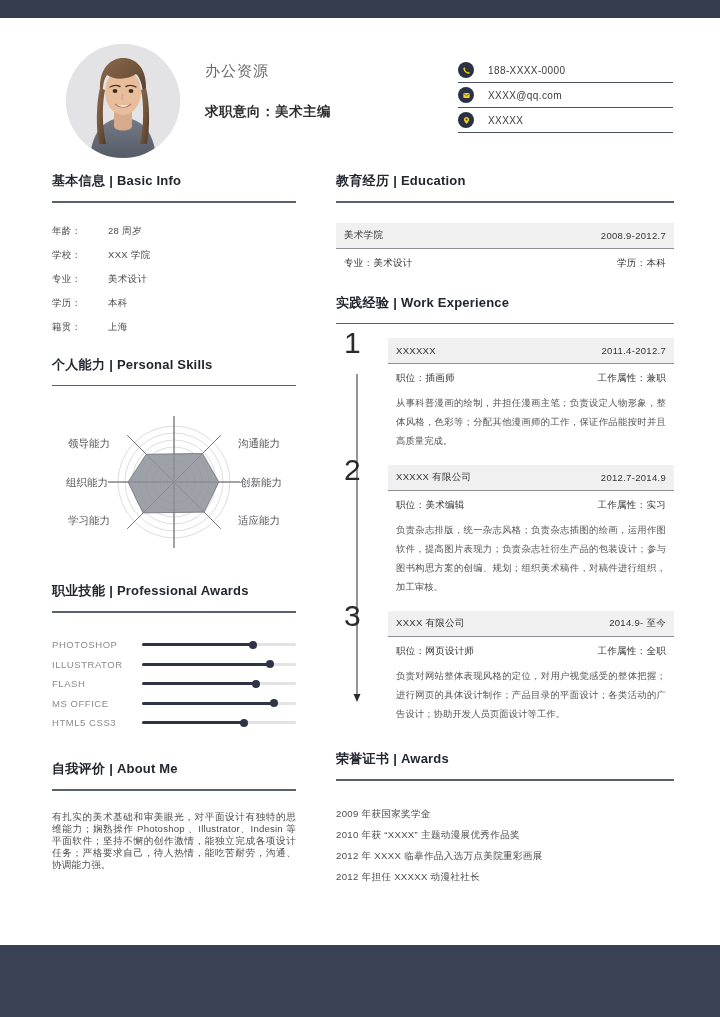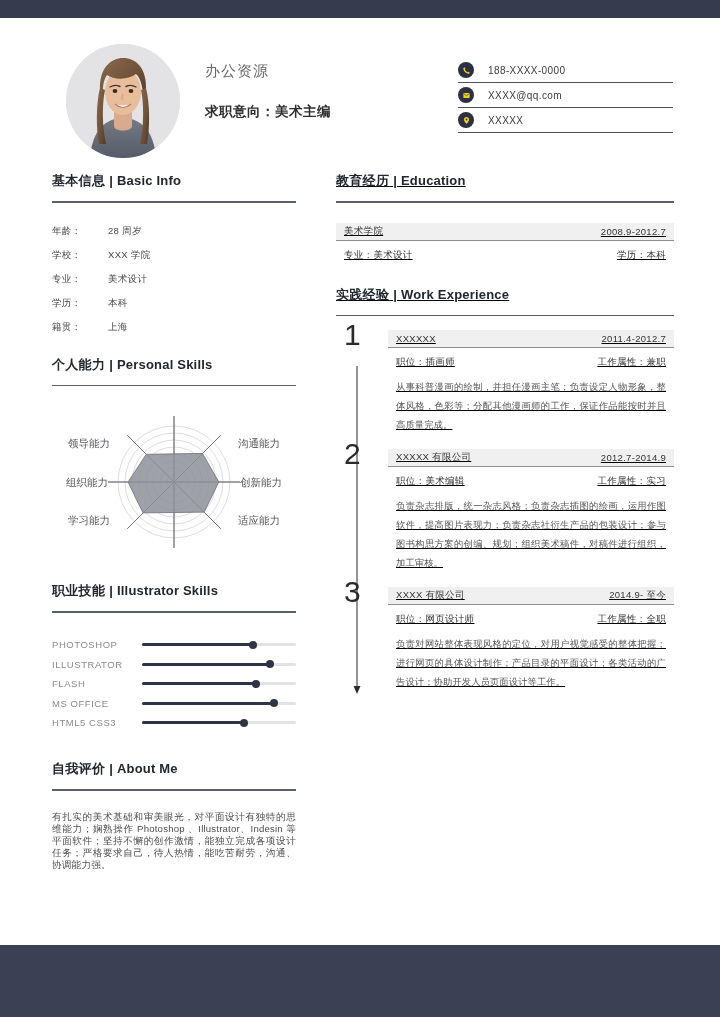--- a/index.html
+++ b/index.html
@@ -93,21 +93,20 @@
   
   .col-left {
     position: absolute;
     left: 52px; top: 172px;
     width: 244px;
   }
   .col-right {
     position: absolute;
     left: 336px; top: 172px;
     width: 338px;
-    text-decoration: underline;
   }
 
   
   .sec { margin-bottom: 0; }
   .sec-title {
     font-size: 13px;
     font-weight: bold;
     color: #22262f;
     letter-spacing: 0.3px;
     white-space: nowrap;
@@ -189,21 +188,21 @@
   }
 
   
   .entry { margin-top: 20px; }
   .entry-head {
     display: flex;
     justify-content: space-between;
     align-items: center;
     background: #f0f0f1;
     border-bottom: 1.6px solid #8d8f97;
-    height: 18px;
+    height: 26px;
     padding: 0 8px;
     font-size: 9.5px;
     color: #333;
     letter-spacing: 0.3px;
   }
   .entry-sub {
     display: flex;
     justify-content: space-between;
     font-size: 9.5px;
     color: #333;
@@ -398,21 +397,21 @@
           <text x="56" y="90" text-anchor="end" font-size="10.5" fill="#57575c" font-family="&quot;Liberation Sans&quot;, sans-serif">组织能力</text>
           <text x="58" y="51" text-anchor="end" font-size="10.5" fill="#57575c" font-family="&quot;Liberation Sans&quot;, sans-serif">领导能力</text>
         </svg>
     </div>
   </div>
 
   <div class="sec" style="margin-top:14px;">
     <div class="sec-title">
       <span>职业技能</span>
       <span> | </span>
-      <span class="en">Illustrator Skills</span>
+      <span class="en">Professional Awards</span>
     </div>
     <div class="sec-rule"></div>
 
     <div class="skills" id="skills-list">
         <div class="skill-row">
           <span class="skill-name">PHOTOSHOP</span>
           <div class="skill-track">
             <div class="skill-fill" style="width: 72%;"></div>
             <div class="skill-dot" style="left: 72%;"></div>
           </div>
@@ -529,14 +528,28 @@
         </div>
         <div class="timeline">
           <svg width="52" height="365" xmlns="http://www.w3.org/2000/svg">
             <line x1="21" y1="36" x2="21" y2="357" stroke="#2b2b2b" stroke-width="1"></line>
             <polygon points="21,364 17.5,356 24.5,356" fill="#2b2b2b"></polygon>
           </svg>
         </div>
       </div>
   </div>
 
+  <div class="sec" style="margin-top:26px;">
+    <div class="sec-title">
+      <span>荣誉证书</span>
+      <span> | </span>
+      <span class="en">Awards</span>
+    </div>
+    <div class="sec-rule"></div>
+    <div class="awards" id="awards-list">
+        <div class="award-row">2009 年获国家奖学金</div>
+        <div class="award-row">2010 年获 “XXXX” 主题动漫展优秀作品奖</div>
+        <div class="award-row">2012 年 XXXX 临摹作品入选万点美院重彩画展</div>
+        <div class="award-row">2012 年担任 XXXXX 动漫社社长</div>
+      </div>
+  </div>
 
 </div>
 
 </body></html>

